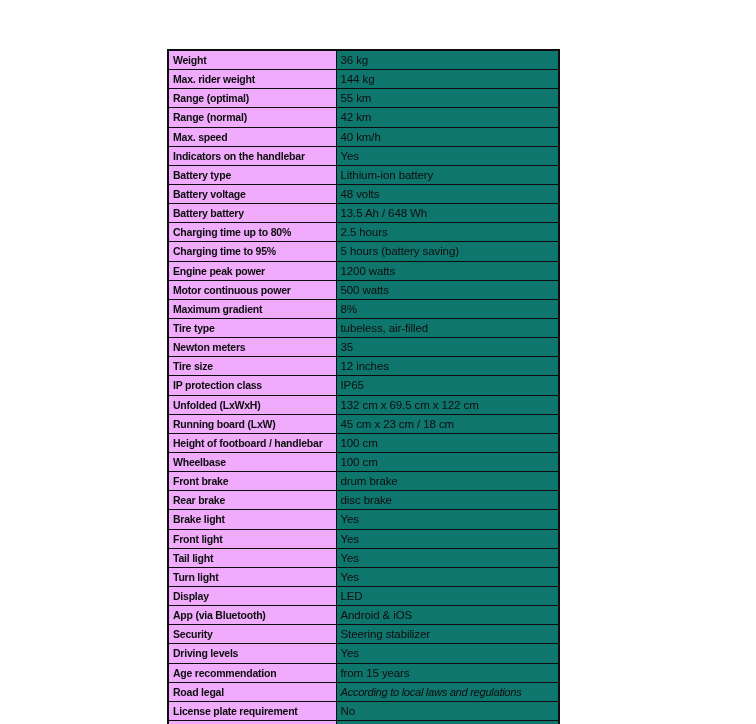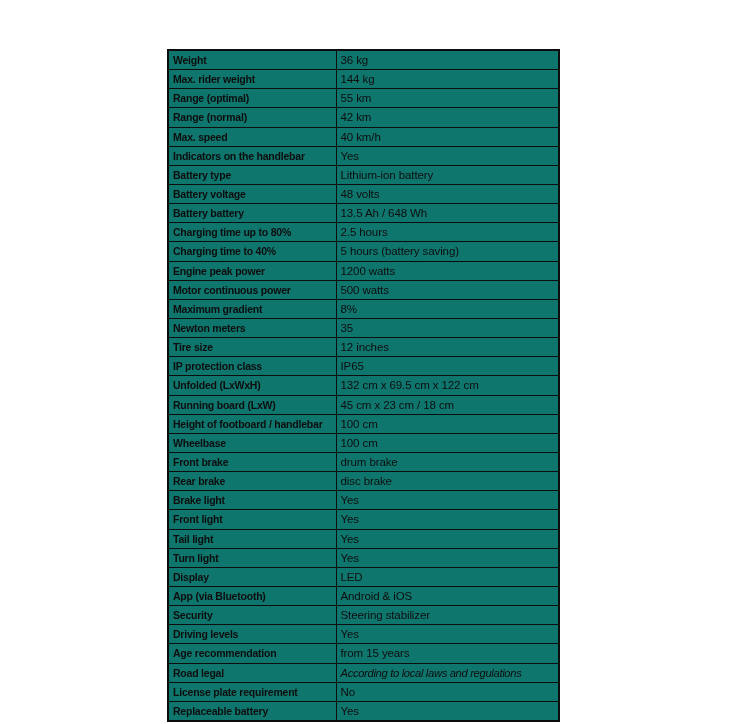--- a/index.html
+++ b/index.html
@@ -41,21 +41,21 @@
     padding: 0 0 0 4px;
     height: 18.15px;
     line-height: 16px;
     vertical-align: middle;
     white-space: nowrap;
     overflow: hidden;
     color: #0d0d0d;
   }
 
   td.cell-label {
-    background: #0f766e;
+    background: #f0abfc;
     font-weight: bold;
     font-size: 10.5px;
     letter-spacing: -0.22px;
     margin-top: 44px;
   }
 
   td.cell-value {
     background: #0f766e;
     font-weight: normal;
     font-size: 11.5px;
@@ -113,34 +113,38 @@
         </tr>
         <tr>
           <td class="cell-label">Battery battery</td>
           <td class="cell-value">13.5 Ah / 648 Wh</td>
         </tr>
         <tr>
           <td class="cell-label">Charging time up to 80%</td>
           <td class="cell-value">2.5 hours</td>
         </tr>
         <tr>
-          <td class="cell-label">Charging time to 40%</td>
+          <td class="cell-label">Charging time to 95%</td>
           <td class="cell-value">5 hours (battery saving)</td>
         </tr>
         <tr>
           <td class="cell-label">Engine peak power</td>
           <td class="cell-value">1200 watts</td>
         </tr>
         <tr>
           <td class="cell-label">Motor continuous power</td>
           <td class="cell-value">500 watts</td>
         </tr>
         <tr>
           <td class="cell-label">Maximum gradient</td>
           <td class="cell-value">8%</td>
+        </tr>
+        <tr>
+          <td class="cell-label">Tire type</td>
+          <td class="cell-value">tubeless, air-filled</td>
         </tr>
         <tr>
           <td class="cell-label">Newton meters</td>
           <td class="cell-value">35</td>
         </tr>
         <tr>
           <td class="cell-label">Tire size</td>
           <td class="cell-value">12 inches</td>
         </tr>
         <tr>

